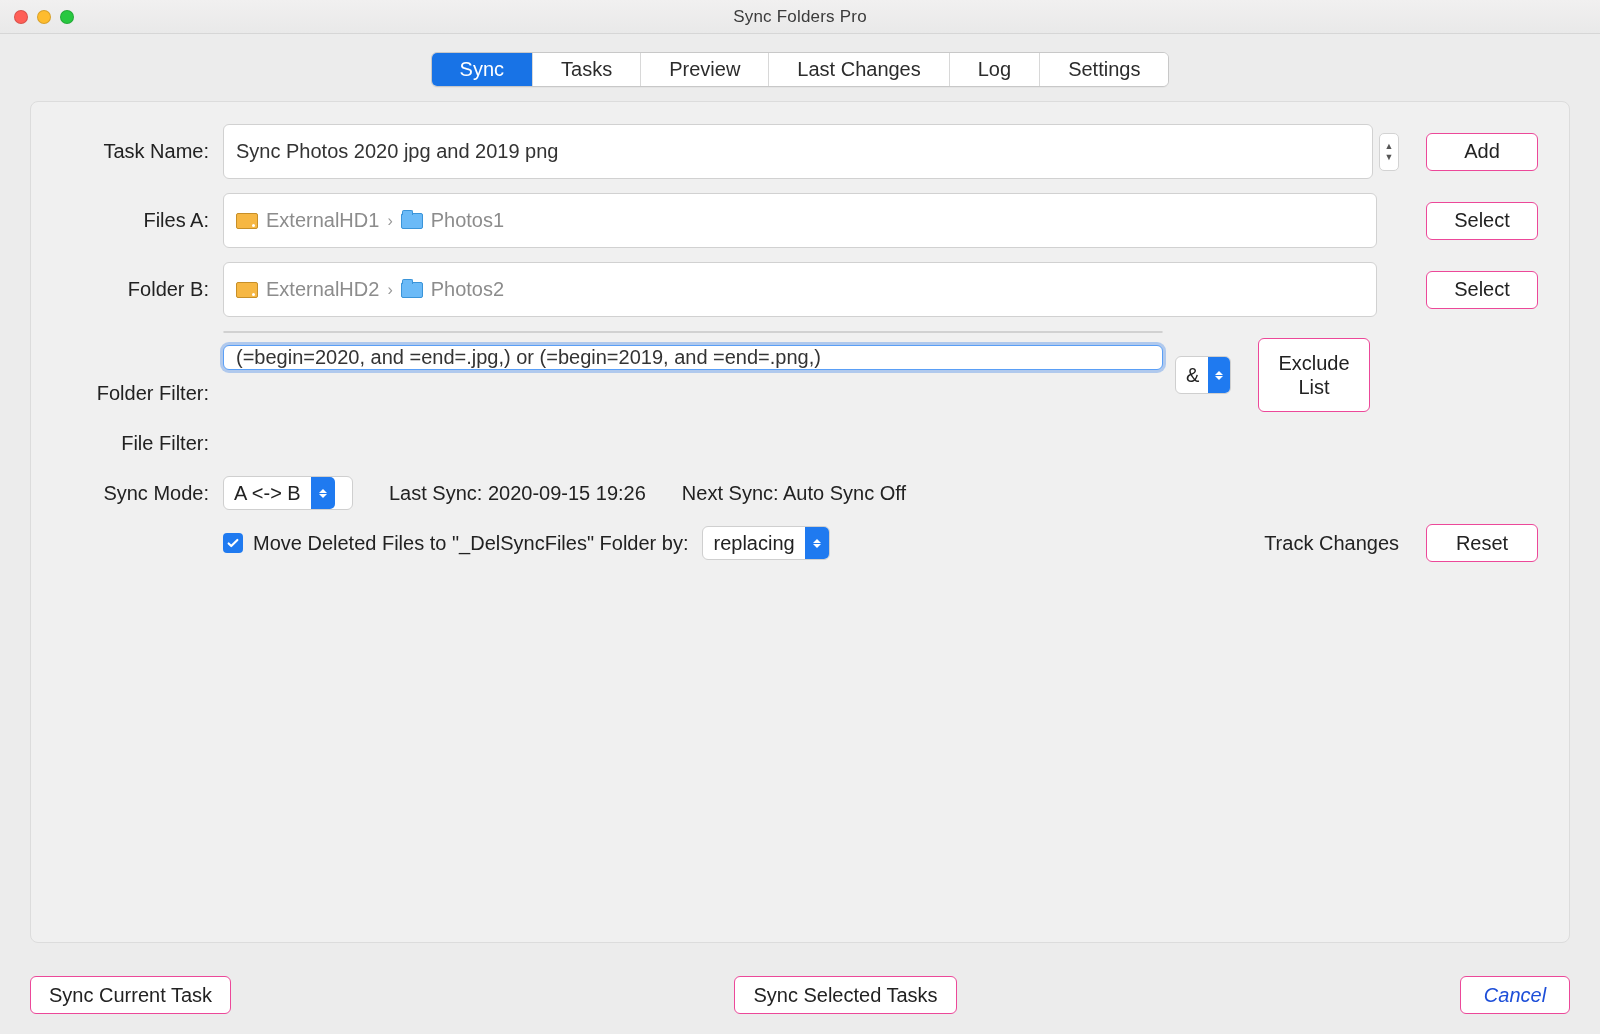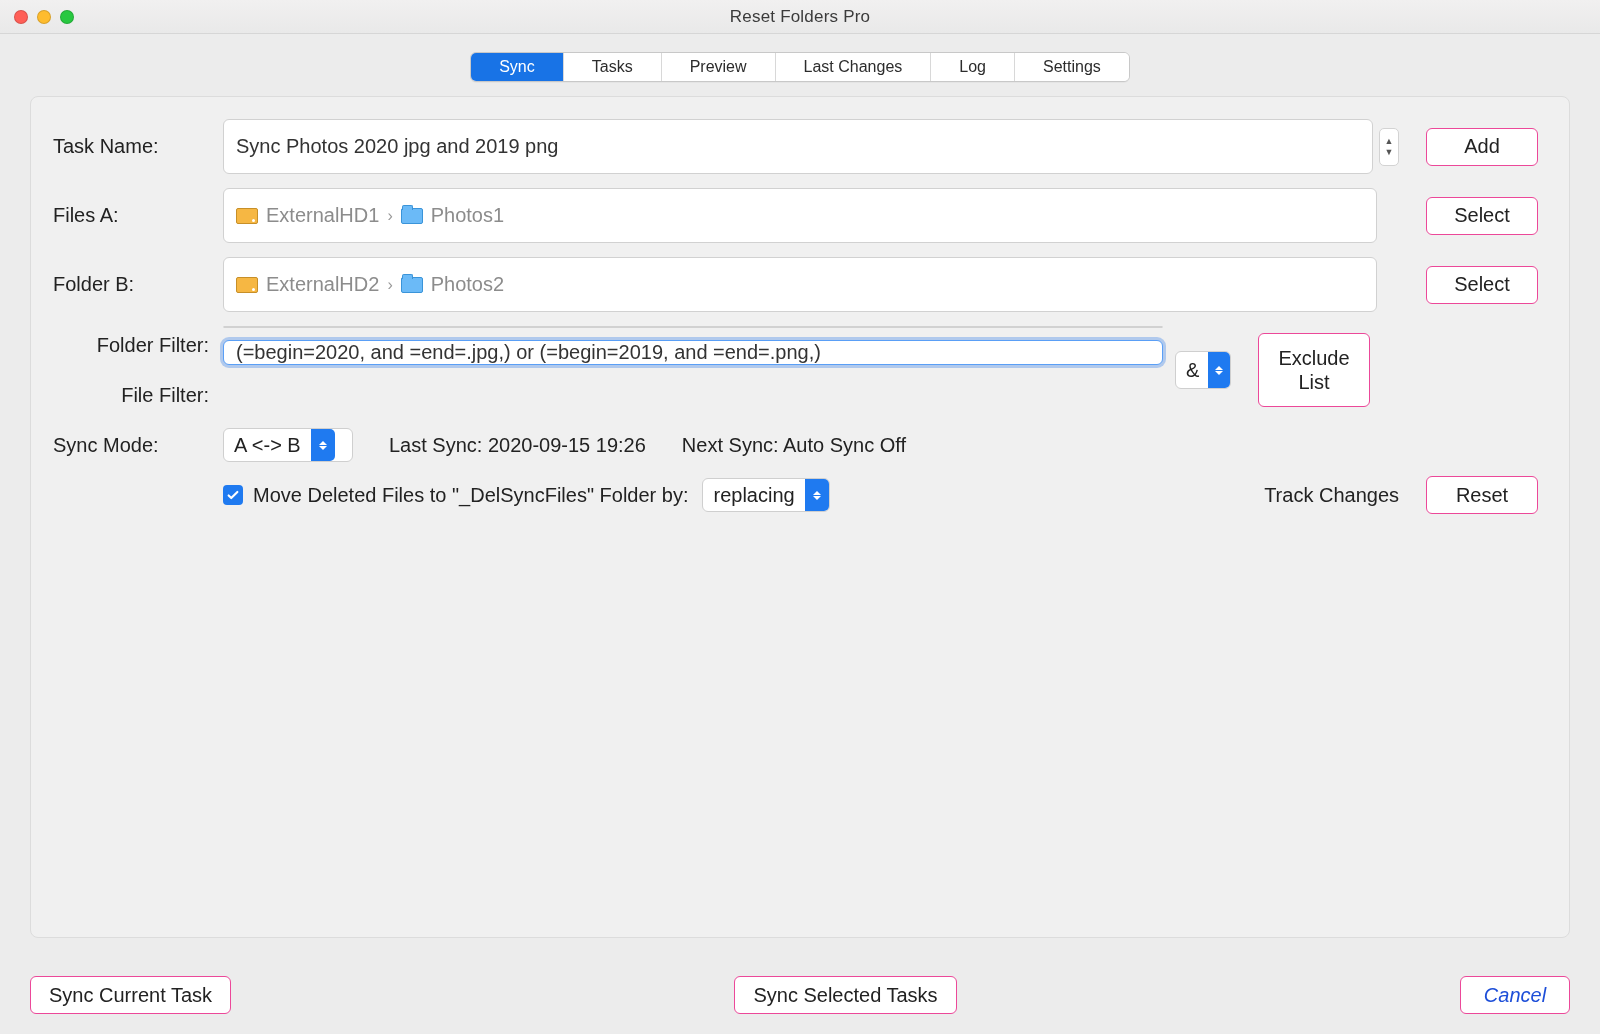--- a/index.html
+++ b/index.html
@@ -10,29 +10,29 @@
   .traffic { display: flex; gap: 9px; align-items: center; }
   .light { width: 14px; height: 14px; border-radius: 50%; border: 0.5px solid rgba(0,0,0,0.15); }
   .light.red { background:#ff5f57; }
   .light.yellow { background:#febc2e; }
   .light.green { background:#28c840; }
   .title { position:absolute; left:0; right:0; text-align:center; font-size:17px; color:#3b3b3b; letter-spacing:.2px; }
 
   
   .tabbar { display:flex; justify-content:center; padding: 18px 0 0 0; }
   .segmented { display:flex; border:1px solid #c8c8c8; border-radius:6px; overflow:hidden; background:#f9f9f9; box-shadow:0 1px 0 rgba(0,0,0,.03); }
-  .segmented .tab { padding: 5px 28px; font-size:16px; color:#2c2c2c; background:#fff; border-right:1px solid #d8d8d8; cursor:default; }
+  .segmented .tab { padding: 5px 28px; font-size:20px; color:#2c2c2c; background:#fff; border-right:1px solid #d8d8d8; cursor:default; }
   .segmented .tab:last-child { border-right:none; }
   .segmented .tab.active { background:#1873e6; color:#fff; }
 
   
   .panel { margin: 14px 30px 22px 30px; background:#f0f0f0; border:1px solid #dcdcdc; border-radius:8px; height: 842px; padding: 22px 22px; position:relative; }
 
   .row { display:flex; align-items:center; margin-bottom:14px; }
-  .label { width: 170px; text-align:left; padding-right:14px; font-size:20px; color:#222; }
+  .label { width: 170px; text-align:right; padding-right:14px; font-size:20px; color:#222; }
 
   .textinput { flex:1; height:55px; background:#fff; border:1px solid #d1d1d1; border-radius:6px; padding:0 12px; font-size:20px; color:#333; display:flex; align-items:center; }
   .textinput.focused { border:1px solid #5a9ff6; box-shadow: 0 0 0 3px rgba(56,128,231,.35); }
   .textinput.path { color:#8c8c8c; }
 
   .stepper { width:20px; height:38px; margin-left:6px; display:flex; flex-direction:column; justify-content:center; gap:2px; border:1px solid #d3d3d3; border-radius:5px; background:#fff;}
   .stepper .arr { font-size:9px; line-height:1; text-align:center; color:#555;}
 
   .btn { min-width:112px; height:38px; background:#fff; border:1px solid #ec4899; border-radius:6px; font-size:20px; color:#222; display:flex; align-items:center; justify-content:center; padding:8px 18px; cursor:default;}
   .btn.big { height:74px; white-space:pre-line; text-align:center; line-height:1.2; }
@@ -72,21 +72,21 @@
 </style>
 </head>
 <body>
 
 <div class="titlebar">
   <div class="traffic">
     <div class="light red"></div>
     <div class="light yellow"></div>
     <div class="light green"></div>
   </div>
-  <div class="title">Reset Folders Pro</div>
+  <div class="title">Sync Folders Pro</div>
 </div>
 
 <div class="tabbar">
   <div class="segmented">
     <div class="tab active">Sync</div>
     <div class="tab">Tasks</div>
     <div class="tab">Preview</div>
     <div class="tab">Last Changes</div>
     <div class="tab">Log</div>
     <div class="tab">Settings</div>
@@ -134,21 +134,21 @@
       <span>Photos2</span>
     </div>
     <div class="gapcol"></div>
     <div class="rightcol">
       <div class="btn">Select</div>
     </div>
   </div>
 
   <div class="row" style="align-items:flex-start;">
     <div style="display:flex;flex-direction:column;">
-      <div class="label" style="height:38px;display:flex;align-items:center;justify-content:flex-end;">Folder Filter:</div>
+      <div class="label" style="height:38px;display:flex;align-items:center;justify-content:flex-end;margin-top:43px;">Folder Filter:</div>
       <div style="height:12px;"></div>
       <div class="label" style="height:38px;display:flex;align-items:center;justify-content:flex-end;">File Filter:</div>
     </div>
 
     <div class="filterstack">
       <div class="textinput">
         <span></span>
       </div>
       <div class="textinput focused">
         <span>(=begin=2020, and =end=.jpg,) or (=begin=2019, and =end=.png,)</span>

